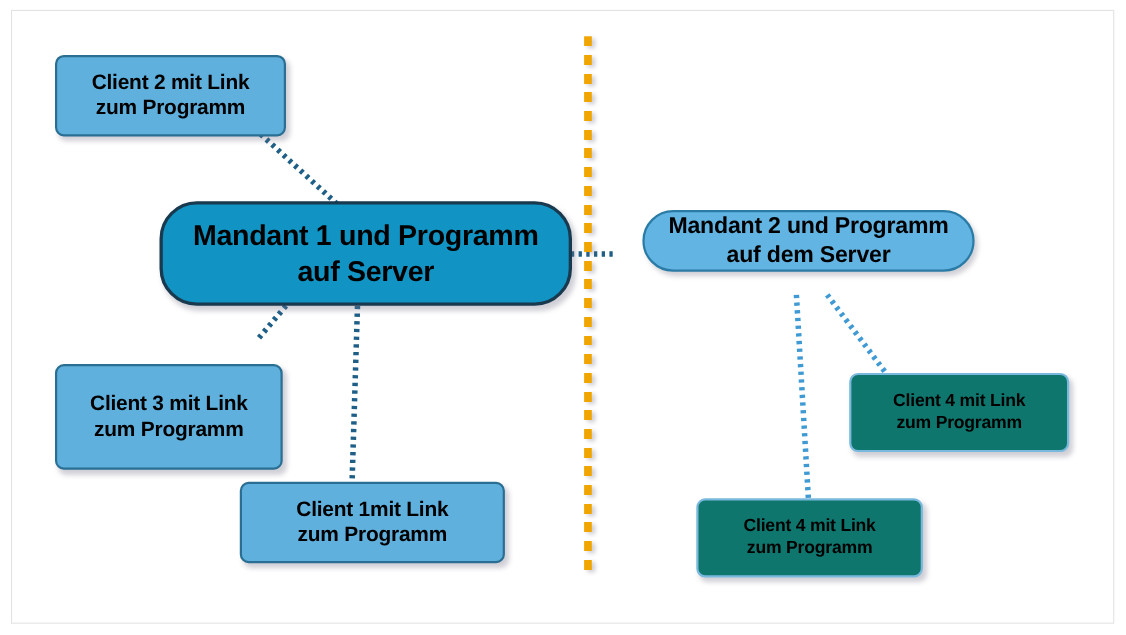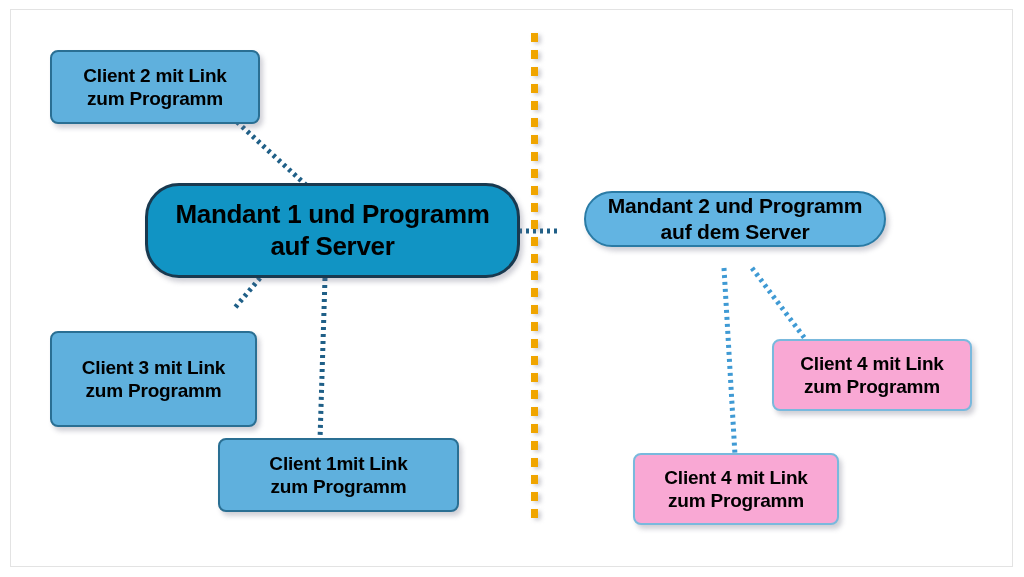--- a/index.html
+++ b/index.html
@@ -81,22 +81,22 @@
     border-radius: 34px;
     letter-spacing: -0.3px;
   }
   .node.server-secondary {
     background: #62b4e2;
     font-size: 21px;
     border-color: #2a7ba5;
     border-radius: 30px;
   }
   .node.client-right {
-    background: #f9a8d4;
-    font-size: 19px;
+    background: #0f766e;
+    font-size: 16px;
     border-color: #79b9dd;
     text-align: center;
   }
 </style>
 </head>
 <body>
 
 <div id="canvas">
 
   <div id="page-border"></div>

